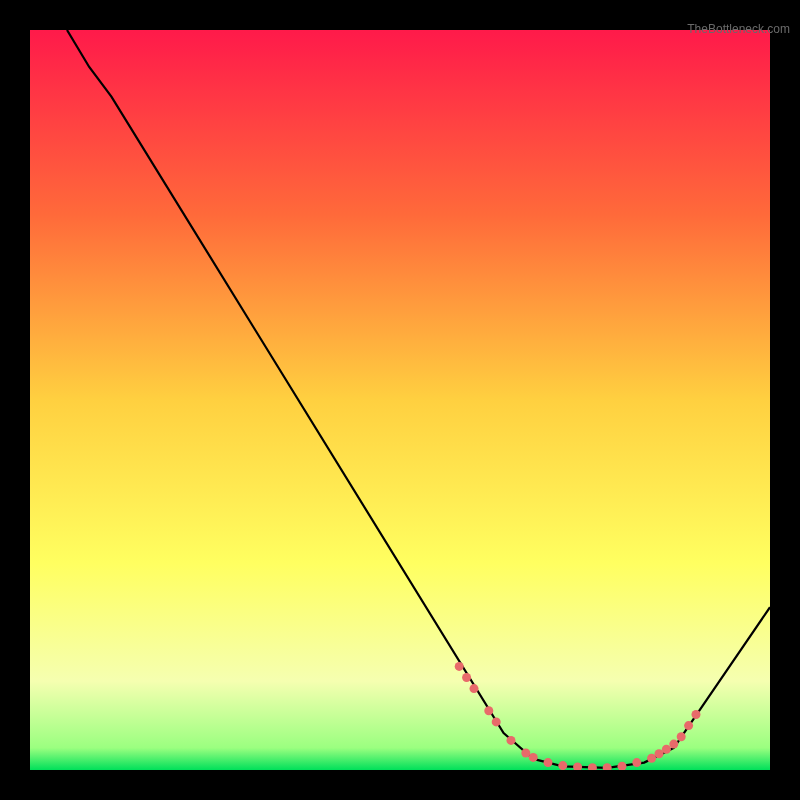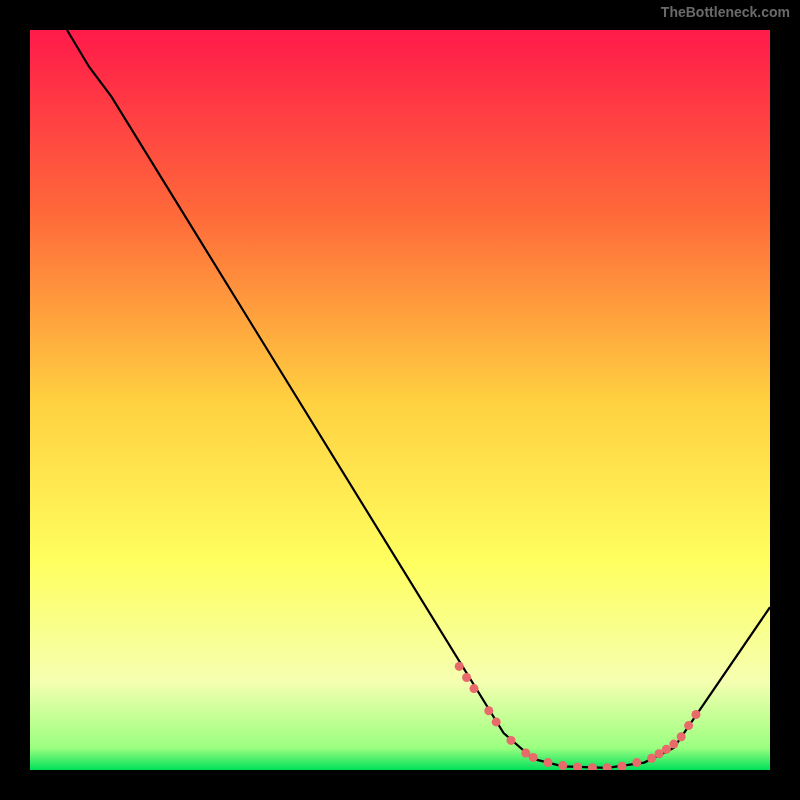--- a/index.html
+++ b/index.html
@@ -6,25 +6,25 @@
     margin: 0;
     padding: 0;
     width: 800px;
     height: 800px;
     background: #000;
     position: relative;
     font-family: Arial, sans-serif;
   }
   .watermark {
     position: absolute;
-    top: 4px;
+    top: 22px;
     right: 10px;
     color: #6a6a6a;
-    font-size: 14px;
-    font-weight: 700;
+    font-size: 12px;
+    font-weight: 400;
     z-index: 10;
   }
   .plot-outer {
     position: absolute;
     left: 30px;
     top: 30px;
     width: 740px;
     height: 740px;
     background: #000;
   }

